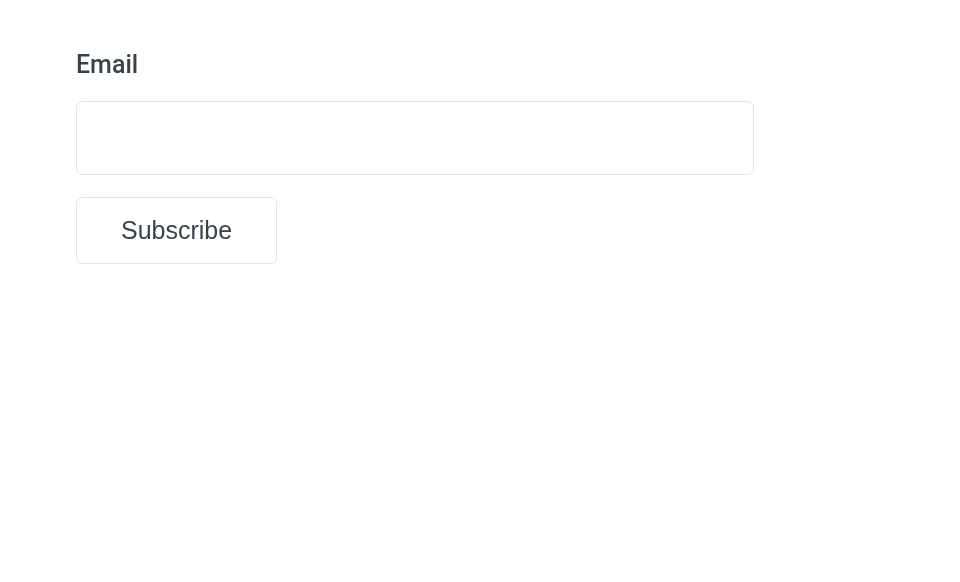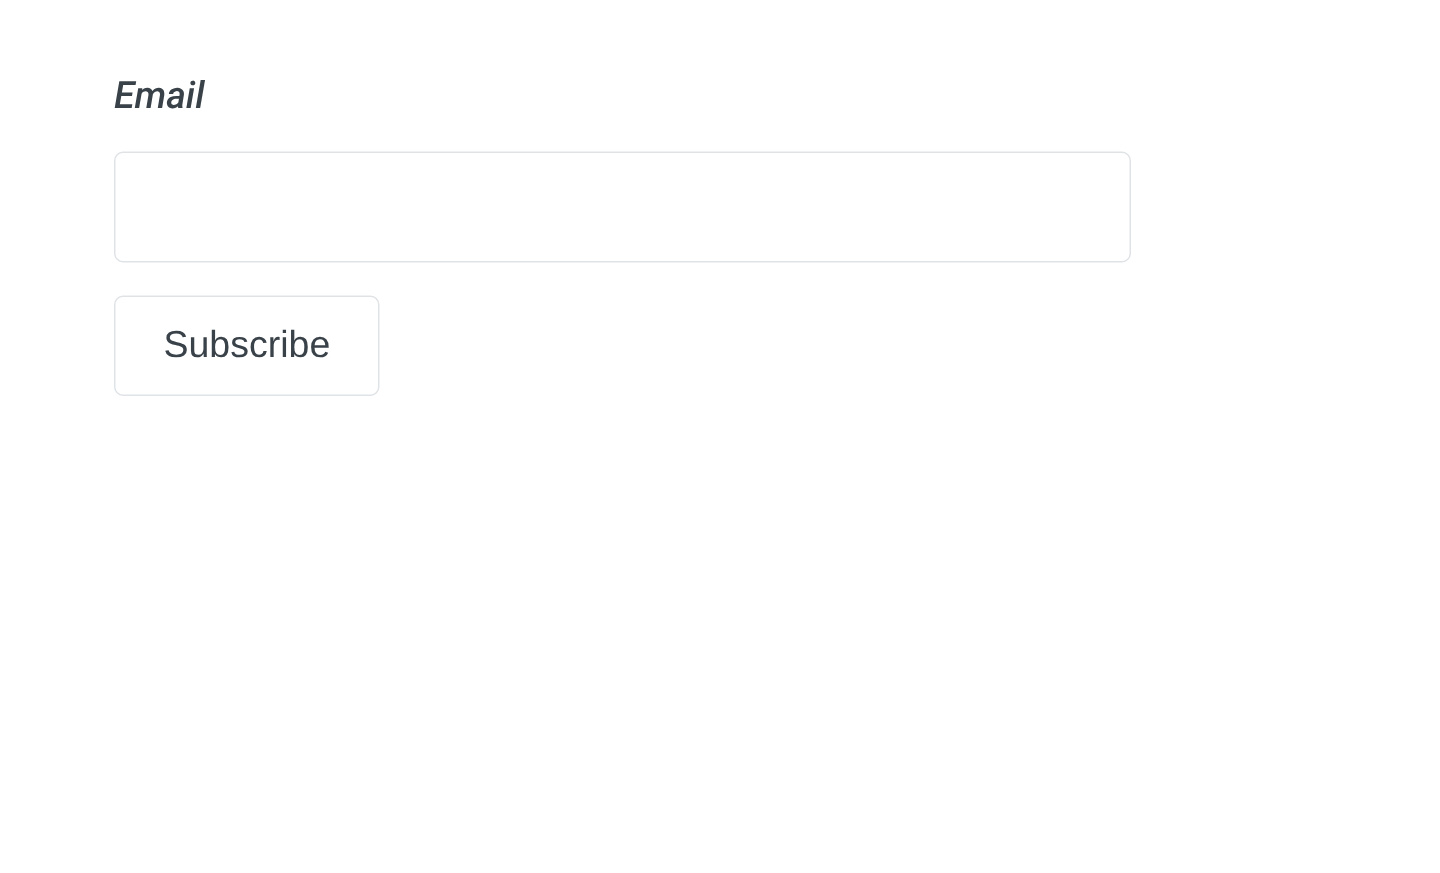--- a/index.html
+++ b/index.html
@@ -16,21 +16,20 @@
     }
     .form-group {
       margin-bottom: 22px;
     }
     label {
       display: block;
       font-size: 25px;
       font-weight: 500;
       color: #3a4249;
       margin-bottom: 22px;
-      font-style: italic;
     }
     input[type="text"],
     input[type="email"] {
       display: block;
       width: 678px;
       height: 74px;
       padding: 12px 20px;
       font-size: 22px;
       color: #3a4249;
       background-color: #ffffff;
@@ -39,21 +38,21 @@
       outline: none;
     }
     button {
       display: inline-block;
       font-size: 25px;
       font-weight: 400;
       color: #3a4249;
       background-color: #ffffff;
       border: 1px solid #e0e3e6;
       border-radius: 6px;
-      padding: 18px 32px;
+      padding: 18px 44px;
       cursor: pointer;
       text-align: center;
     }
   </style>
 </head>
 <body>
 
 <form>
   <div class="form-group">
     <label>Email</label>

